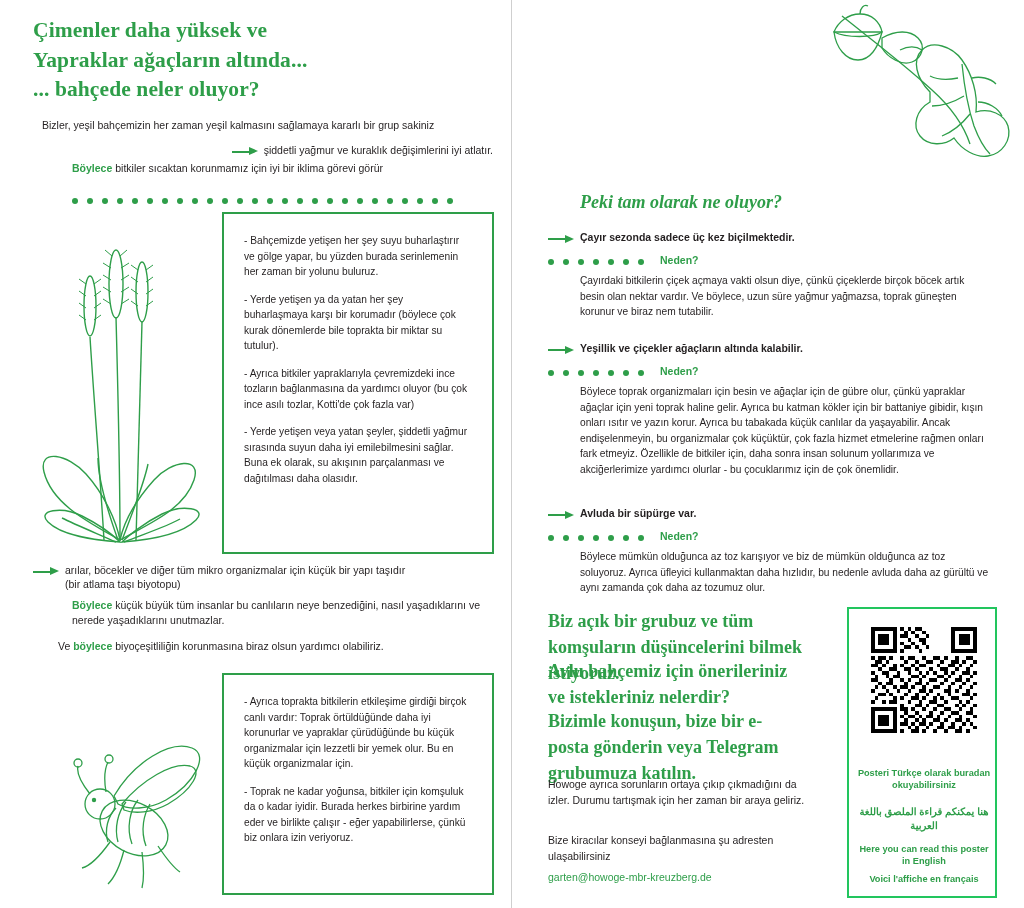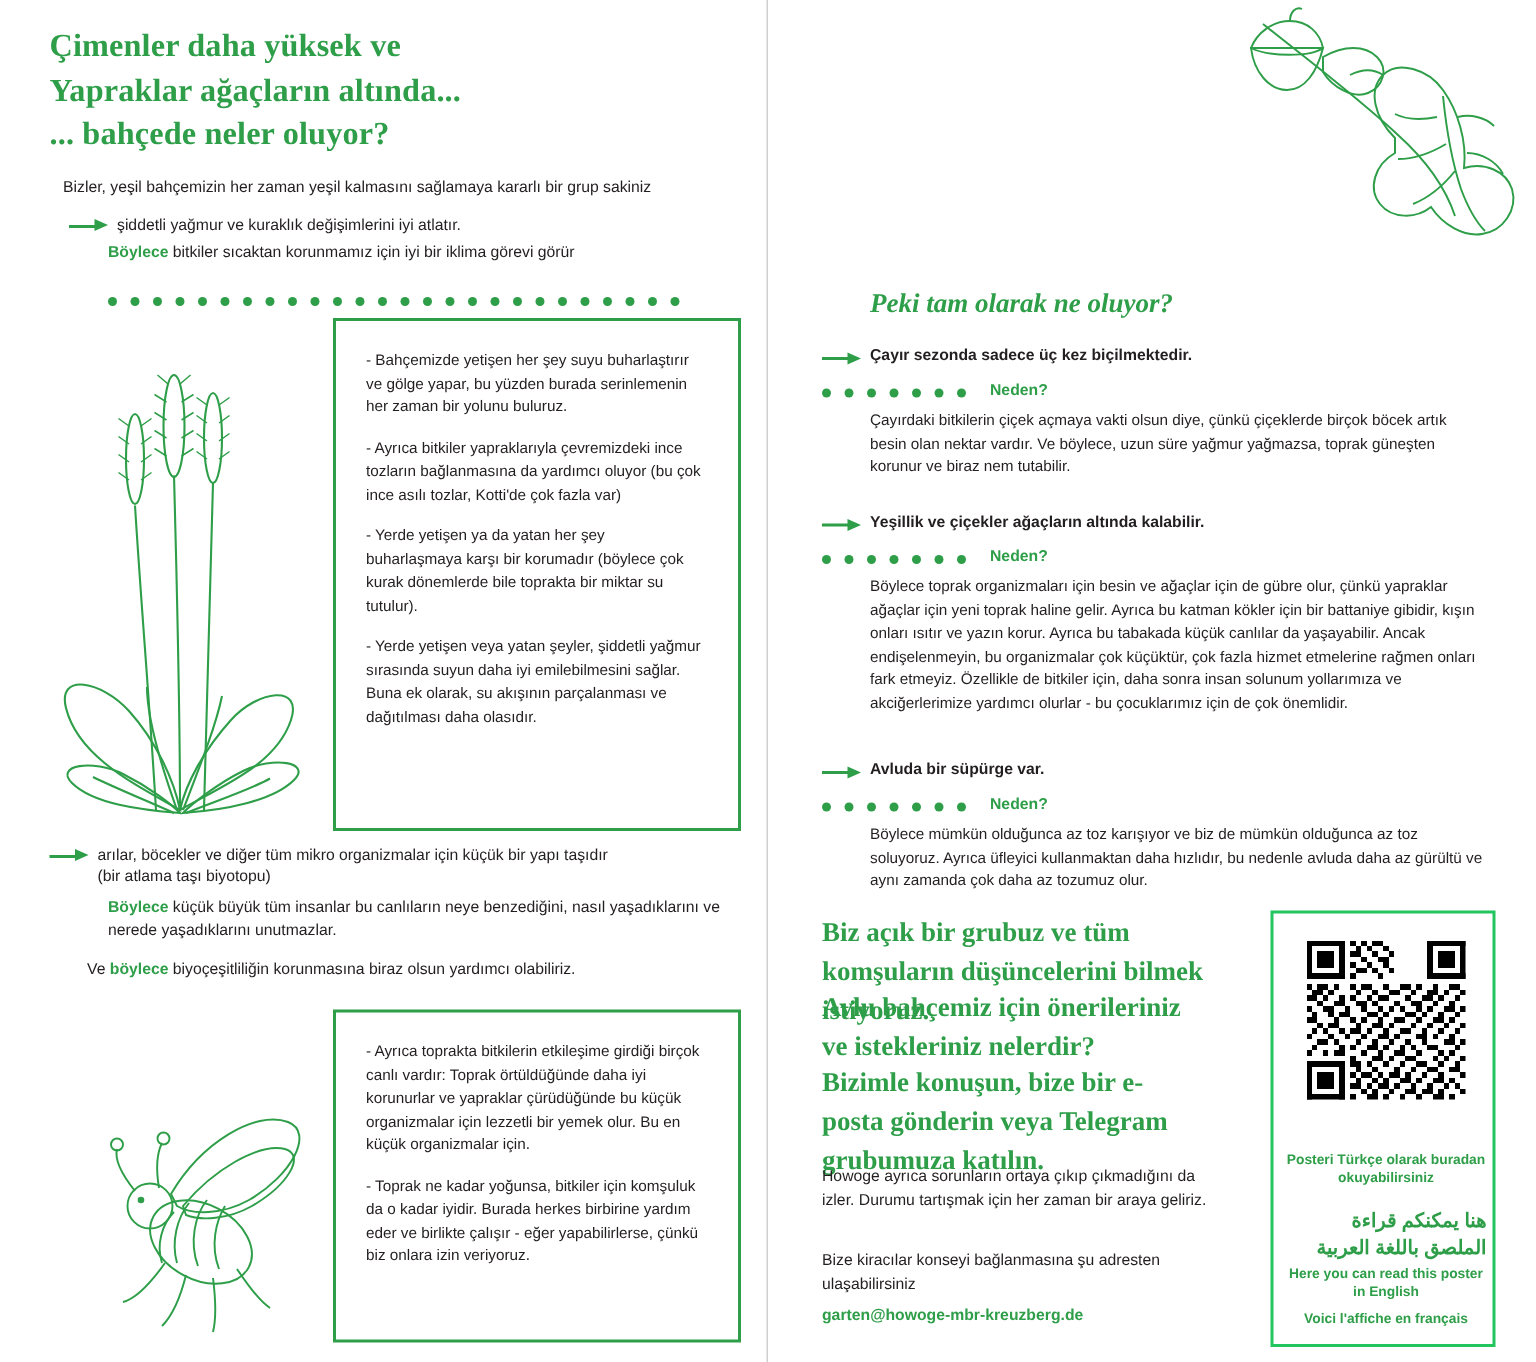--- a/index.html
+++ b/index.html
@@ -149,21 +149,21 @@
     font-size: 18px;
     line-height: 1.45;
     color: #2e9e49;
   }
   .closing-plain {
     position: absolute;
     font-size: 10.5px;
     line-height: 1.55;
     color: #231f20;
   }
-  .email { color: #2e9e49; font-weight: bold; }
+  .email { color: #2e9e49; font-weight: normal; }
 
   .qrbox {
     position: absolute;
     left: 335px; top: 607px;
     width: 150px; height: 291px;
     border: 2px solid #22c55e;
   }
   .qr {
     position: absolute;
     left: 22px; top: 18px;
@@ -172,42 +172,42 @@
   .qr-cap {
     position: absolute;
     left: 8px;
     width: 134px;
     text-align: center;
     font-size: 9.2px;
     font-weight: bold;
     line-height: 1.35;
     color: #2e9e49;
   }
-  .qr-ar { font-size: 13px; text-align: right; }
+  .qr-ar { font-size: 10px; }
 
   svg.illus { position: absolute; display: block; }
 </style>
 </head>
 <body>
 
 <div class="page">
 
   <div class="divider"></div>
 
   <div class="left">
 
     <h1 class="head">
       <span>Çimenler daha yüksek ve</span><br>
       <span>Yapraklar ağaçların altında...</span><br>
       <span>... bahçede neler oluyor?</span>
     </h1>
 
     <div class="intro">Bizler, yeşil bahçemizin her zaman yeşil kalmasını sağlamaya kararlı bir grup sakiniz</div>
 
-    <div class="arrowline" style="left:46px; top:143px; width:460px;">
+    <div class="arrowline" style="left:33px; top:143px; width:460px;text-align:right;">
       <span class="arrow"></span><span>şiddetli yağmur ve kuraklık değişimlerini iyi atlatır.</span>
     </div>
 
     <div class="arrowline" style="left:72px; top:161px; width:430px;">
       <span class="boylece">Böylece</span>
       <span>bitkiler sıcaktan korunmamız için iyi bir iklima görevi görür</span>
     </div>
 
     <div class="dots" style="left:72px; top:198px;">
       <i></i>
@@ -255,22 +255,22 @@
         <path d="M92 318 C120 302 156 288 166 258 C174 234 144 238 126 258 C108 278 96 300 92 318 Z"></path>
         <path d="M92 320 C66 318 34 314 20 300 C8 288 34 284 54 294 C72 303 86 314 92 320 Z"></path>
         <path d="M94 320 C122 318 154 312 168 298 C180 286 154 282 134 292 C116 301 100 314 94 320 Z"></path>
         <path d="M90 318 C80 290 70 258 70 236 M94 318 C104 292 116 262 120 242 M88 320 C70 312 46 302 34 296 M96 320 C116 312 140 304 152 297"></path>
       </g>
     </svg>
 
     <div class="box" style="left:222px; top:212px; width:272px; height:342px;"></div>
     <div class="boxtext" style="left:244px; top:233px; width:224px;">
       <p>- Bahçemizde yetişen her şey suyu buharlaştırır ve gölge yapar, bu yüzden burada serinlemenin her zaman bir yolunu buluruz.</p>
+      <p>- Yerde yetişen ya da yatan her şey buharlaşmaya karşı bir korumadır (böylece çok kurak dönemlerde bile toprakta bir miktar su tutulur).</p>
       <p>- Ayrıca bitkiler yapraklarıyla çevremizdeki ince tozların bağlanmasına da yardımcı oluyor (bu çok ince asılı tozlar, Kotti'de çok fazla var)</p>
-      <p>- Yerde yetişen ya da yatan her şey buharlaşmaya karşı bir korumadır (böylece çok kurak dönemlerde bile toprakta bir miktar su tutulur).</p>
       <p>- Yerde yetişen veya yatan şeyler, şiddetli yağmur sırasında suyun daha iyi emilebilmesini sağlar. Buna ek olarak, su akışının parçalanması ve dağıtılması daha olasıdır.</p>
     </div>
 
     <div class="arrowline" style="left:33px; top:563px; width:450px;">
       <span class="arrow"></span><span>arılar, böcekler ve diğer tüm mikro organizmalar için küçük bir yapı taşıdır</span>
     </div>
     <div class="arrowline" style="left:65px; top:577px; width:440px;">
       <span>(bir atlama taşı biyotopu)</span>
     </div>
 

